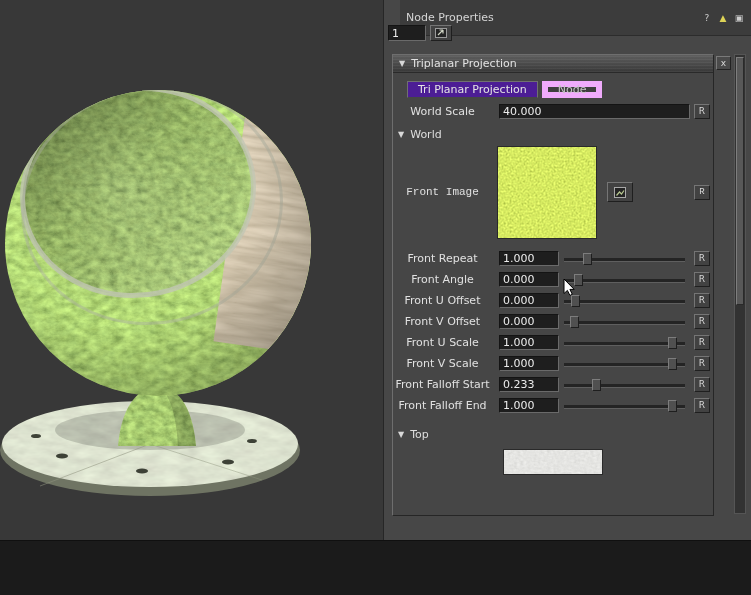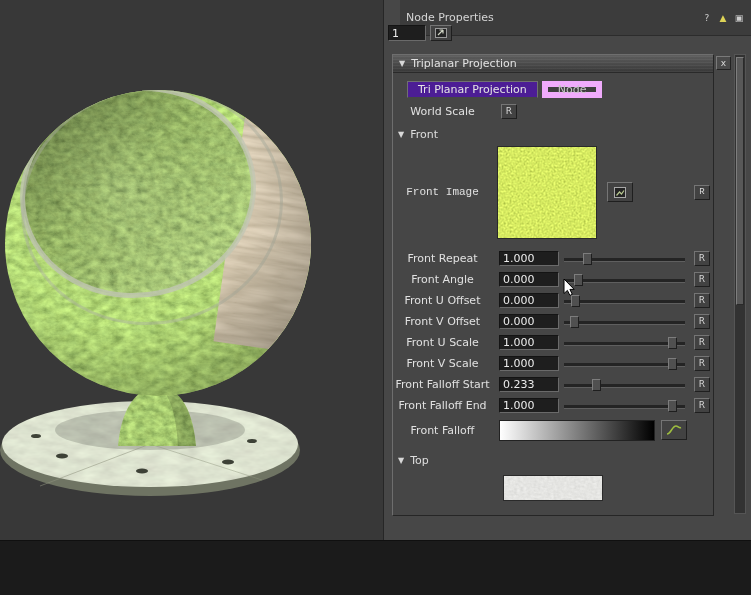--- a/index.html
+++ b/index.html
@@ -226,26 +226,27 @@
       <div class="tab active">
         <span>Tri Planar Projection</span>
       </div>
       <div class="tab inactive">
         <span>Node</span>
       </div>
     </div>
 
     <div class="row ws-row">
       <span class="lbl">World Scale</span>
+      <input class="field wide" value="40.000" style="">
       <div class="rbtn">R</div>
     </div>
 
     <div class="section">
       <span class="tri">▼</span>
-      <span>Front</span>
+      <span>World</span>
     </div>
 
     <div class="row img-row">
       <span class="lbl">Front Image</span>
       <div class="thumb">
         <svg width="98" height="91">
             <rect width="98" height="91" filter="url(#fThumb)"></rect>
           </svg>
       </div>
       <div class="imgbtn">
@@ -327,29 +328,20 @@
         <span class="lbl">Front Falloff End</span>
         <input class="field num" value="1.000" style="">
         <div class="slider">
           <div class="handle" style="left: calc(93% - 8.4px);"></div>
         </div>
         <div class="rbtn">R</div>
       </div>
 
     </div>
 
-    <div class="row falloff-row">
-      <span class="lbl">Front Falloff</span>
-      <div class="grad"></div>
-      <div class="curvebtn">
-        <svg width="16" height="12" viewBox="0 0 16 12">
-          <path d="M1 10 C5 10 6 2 10 2 C12 2 13 4.5 15 3.5" stroke="#9fbf3f" stroke-width="1.5" fill="none"></path>
-        </svg>
-      </div>
-    </div>
 
     <div class="section top-sec">
       <span class="tri">▼</span>
       <span>Top</span>
     </div>
 
     <div class="top-thumb">
       <svg width="98" height="26">
           <rect width="98" height="26" filter="url(#fTop)"></rect>
         </svg>

